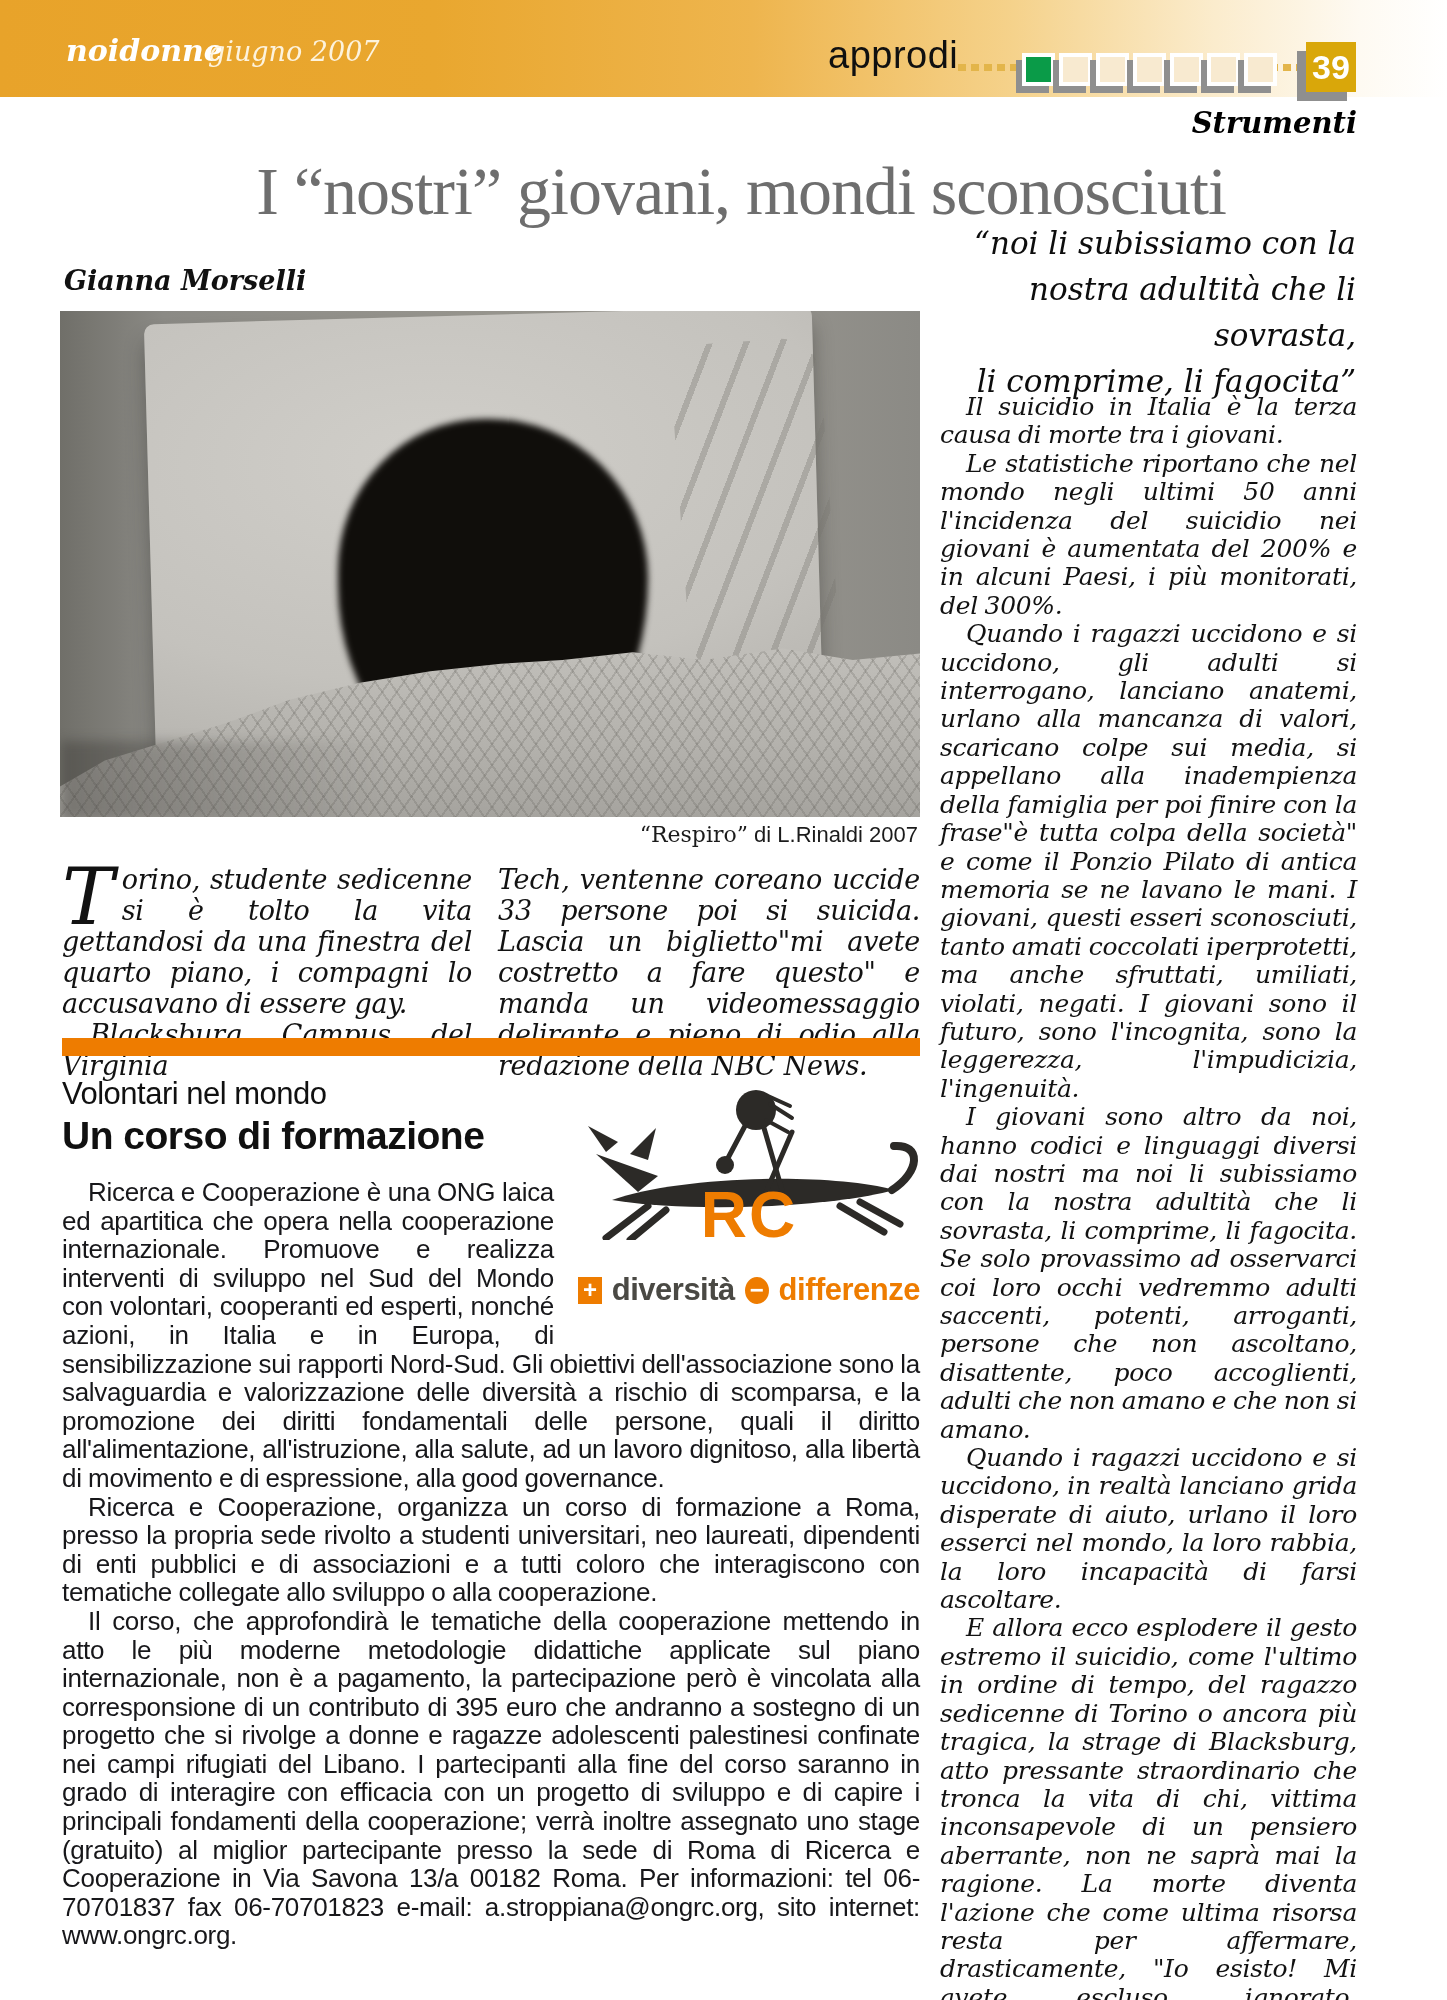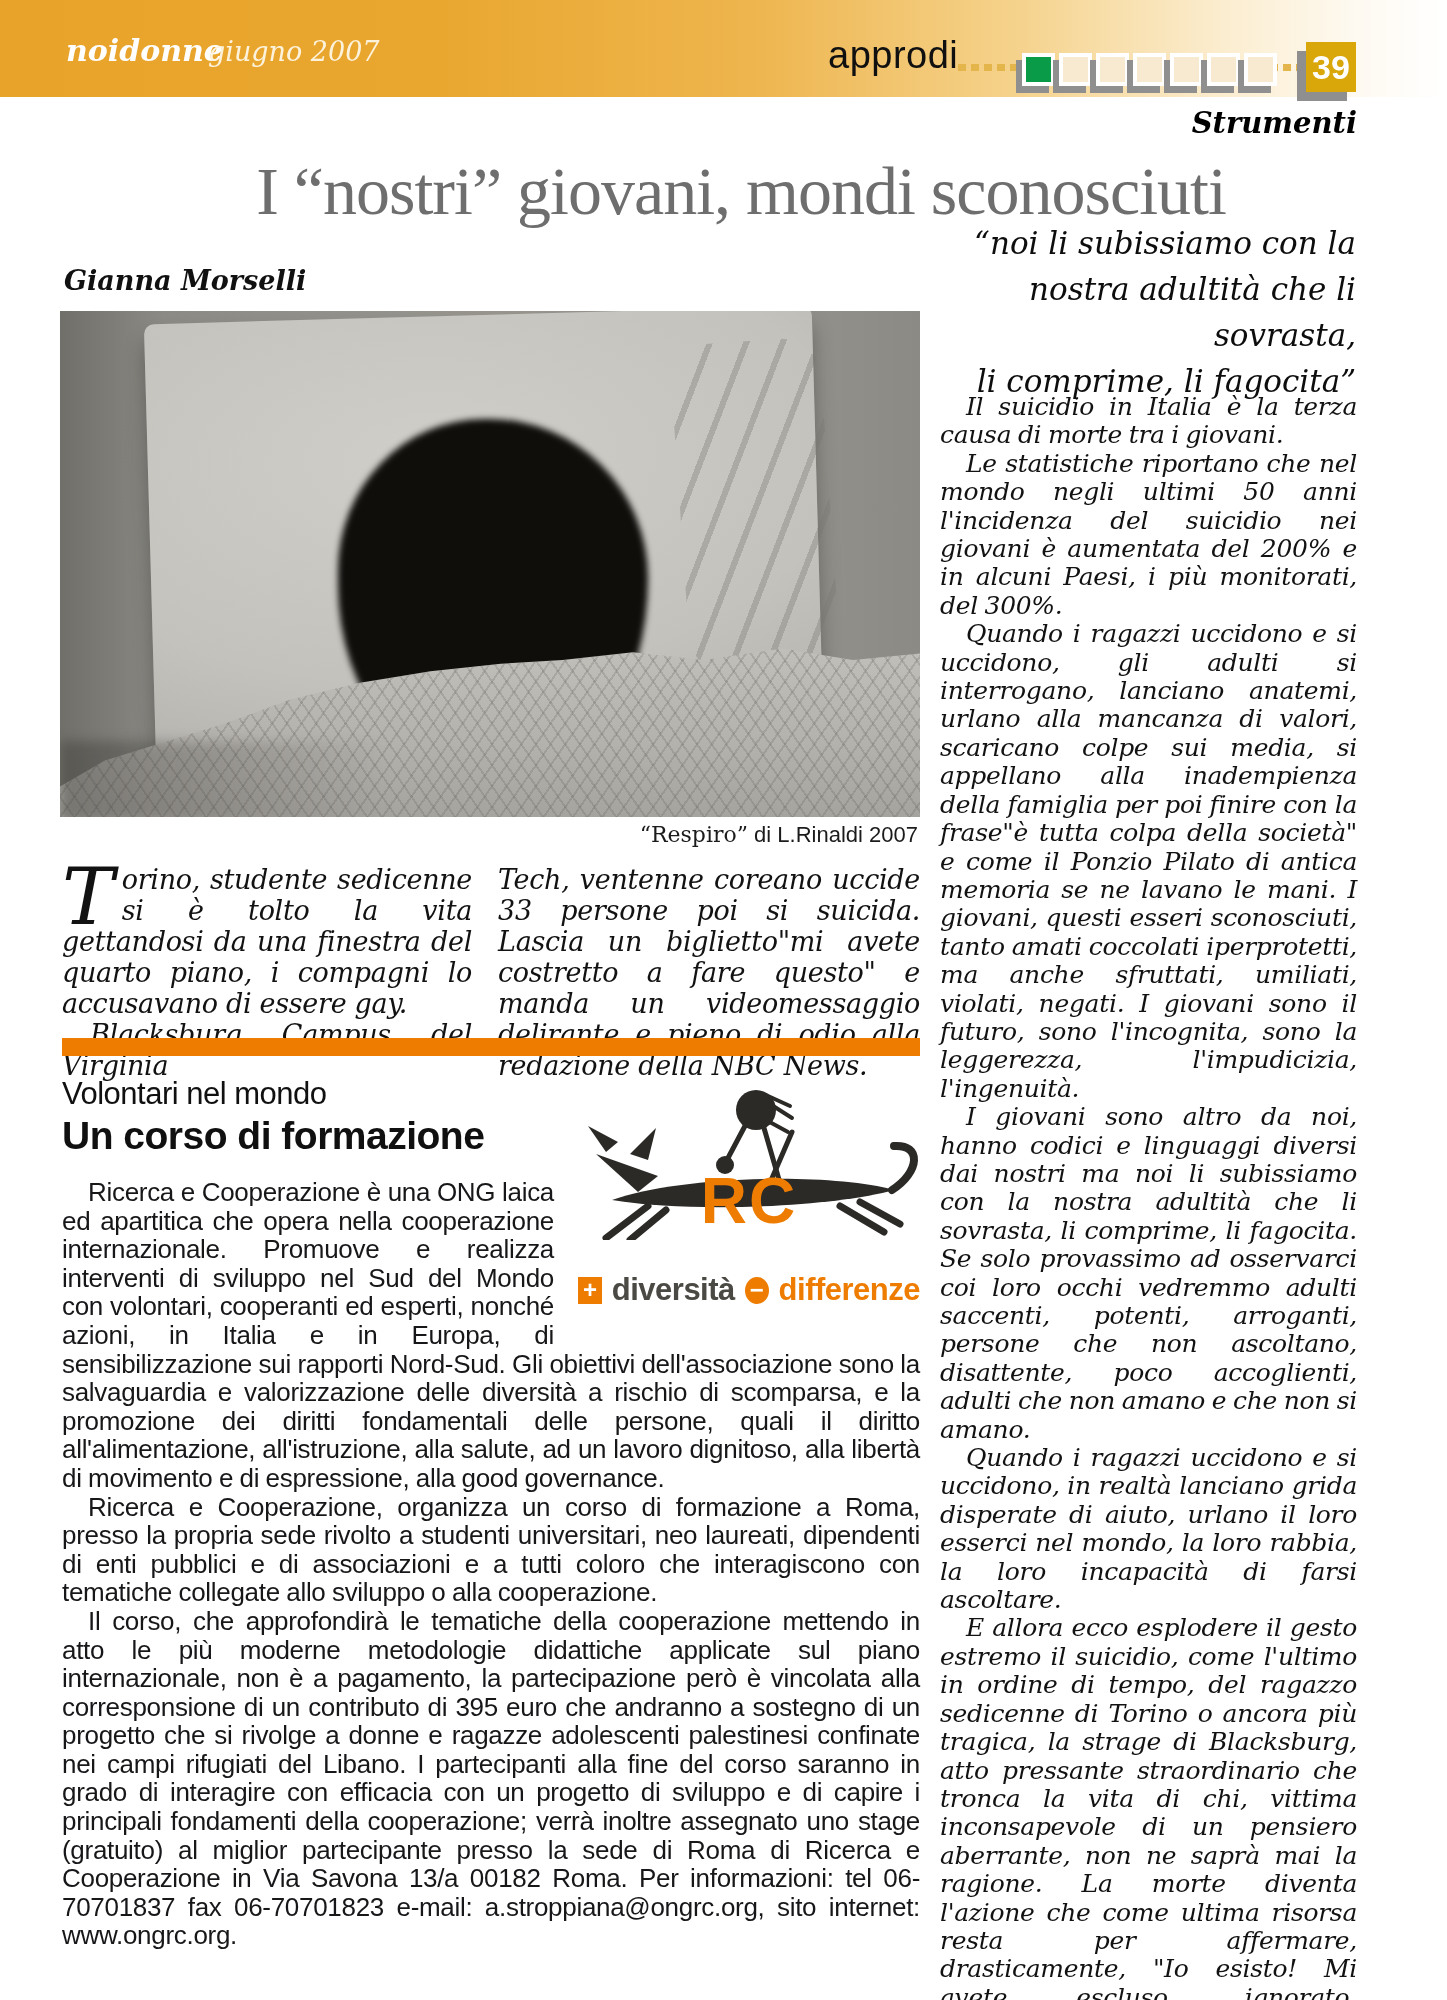--- a/index.html
+++ b/index.html
@@ -70,21 +70,21 @@
   
   .orange-bar{position:absolute;left:62px;top:1038px;width:858px;height:18px;background:#ee7c00;}
 
   
   .corso{position:absolute;left:62px;top:1076px;width:858px;color:#17171a;}
   .corso .logo-float{float:right;width:342px;height:240px;position:relative;margin:4px 0 8px 24px;}
   .corso h3{margin:0;font-size:31px;font-weight:400;letter-spacing:-.5px;color:#101010;}
   .corso h2{margin:2px 0 20px 0;font-size:39px;font-weight:700;letter-spacing:-.5px;color:#101010;}
   .corso p{margin:0;font-size:26px;line-height:28.6px;text-align:justify;text-indent:26px;
     letter-spacing:-.3px;word-spacing:-.5px;}
-  .rc-word{position:absolute;left:50%;top:84px;transform:translateX(-50%);
+  .rc-word{position:absolute;left:50%;top:98px;transform:translateX(-50%);
     color:#ee7c00;font-weight:bold;font-size:64px;letter-spacing:2px;}
   .tagline{position:absolute;left:0;right:0;top:192px;display:flex;align-items:center;
     justify-content:center;gap:10px;}
   .plus-badge{width:27px;height:27px;background:#ee7c00;color:#fff;display:flex;align-items:center;
     justify-content:center;font-weight:bold;font-size:24px;line-height:1;}
   .minus-badge{width:27px;height:27px;border-radius:50%;background:#ee7c00;color:#fff;display:flex;
     align-items:center;justify-content:center;font-weight:bold;font-size:24px;line-height:1;}
   .word-dark{color:#4a4944;font-weight:bold;font-size:31px;letter-spacing:-.5px;}
   .word-orange{color:#ee7c00;font-weight:bold;font-size:31px;letter-spacing:-.5px;}
 

